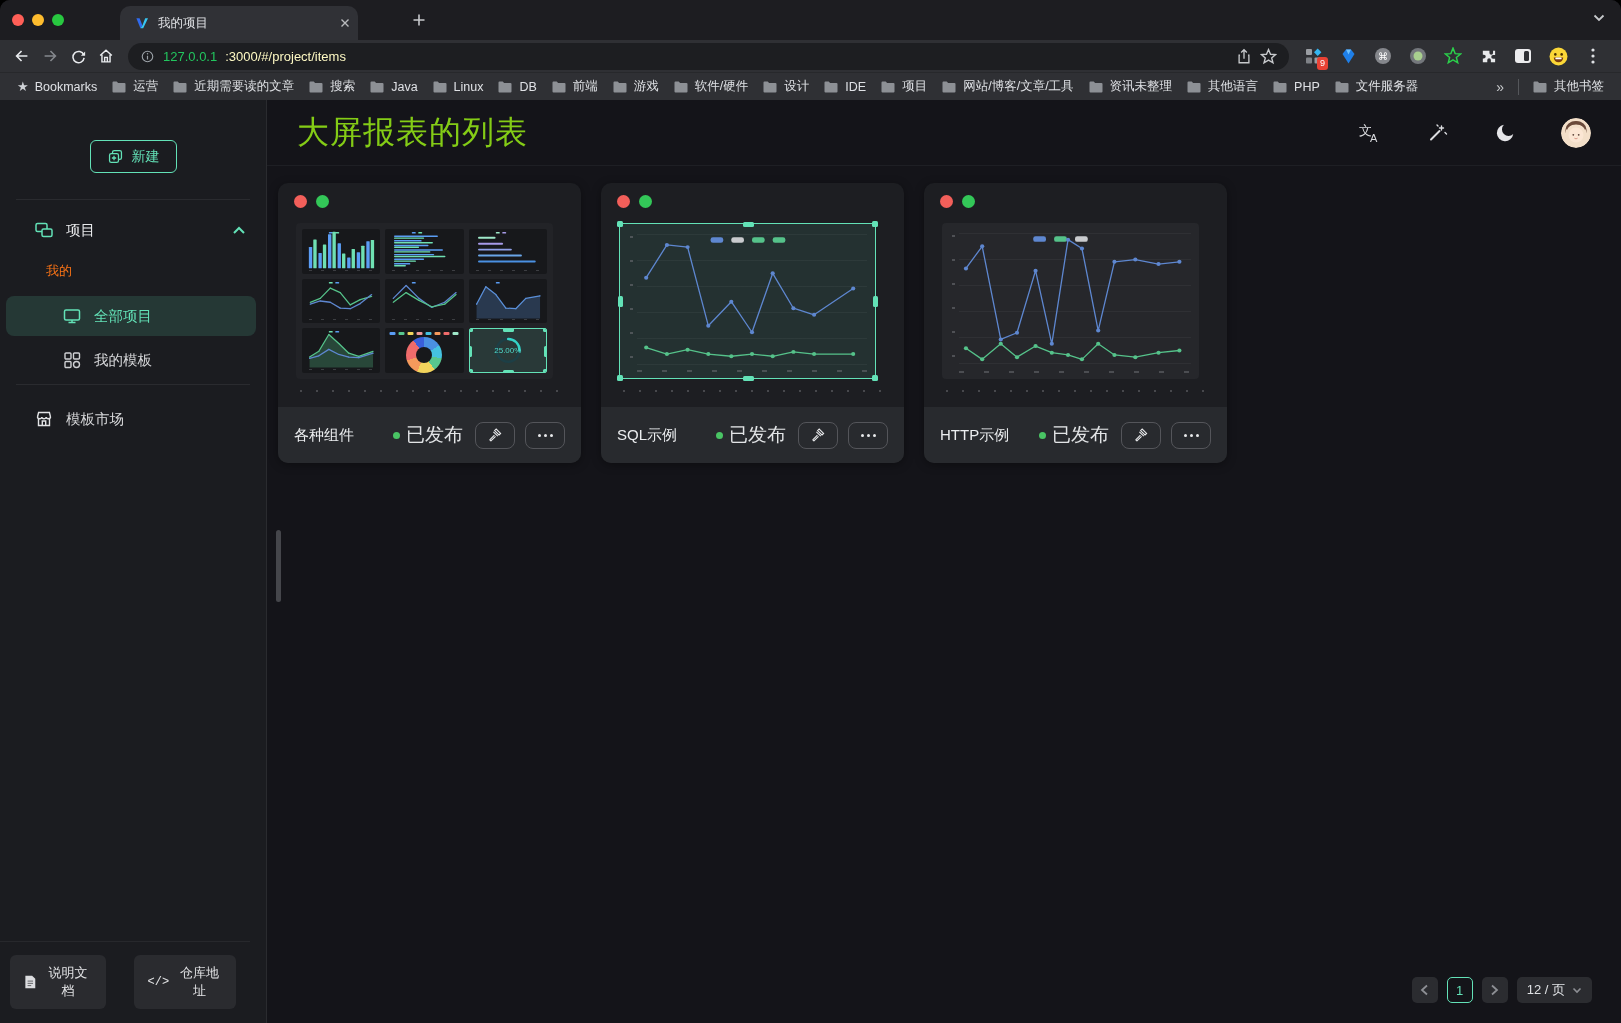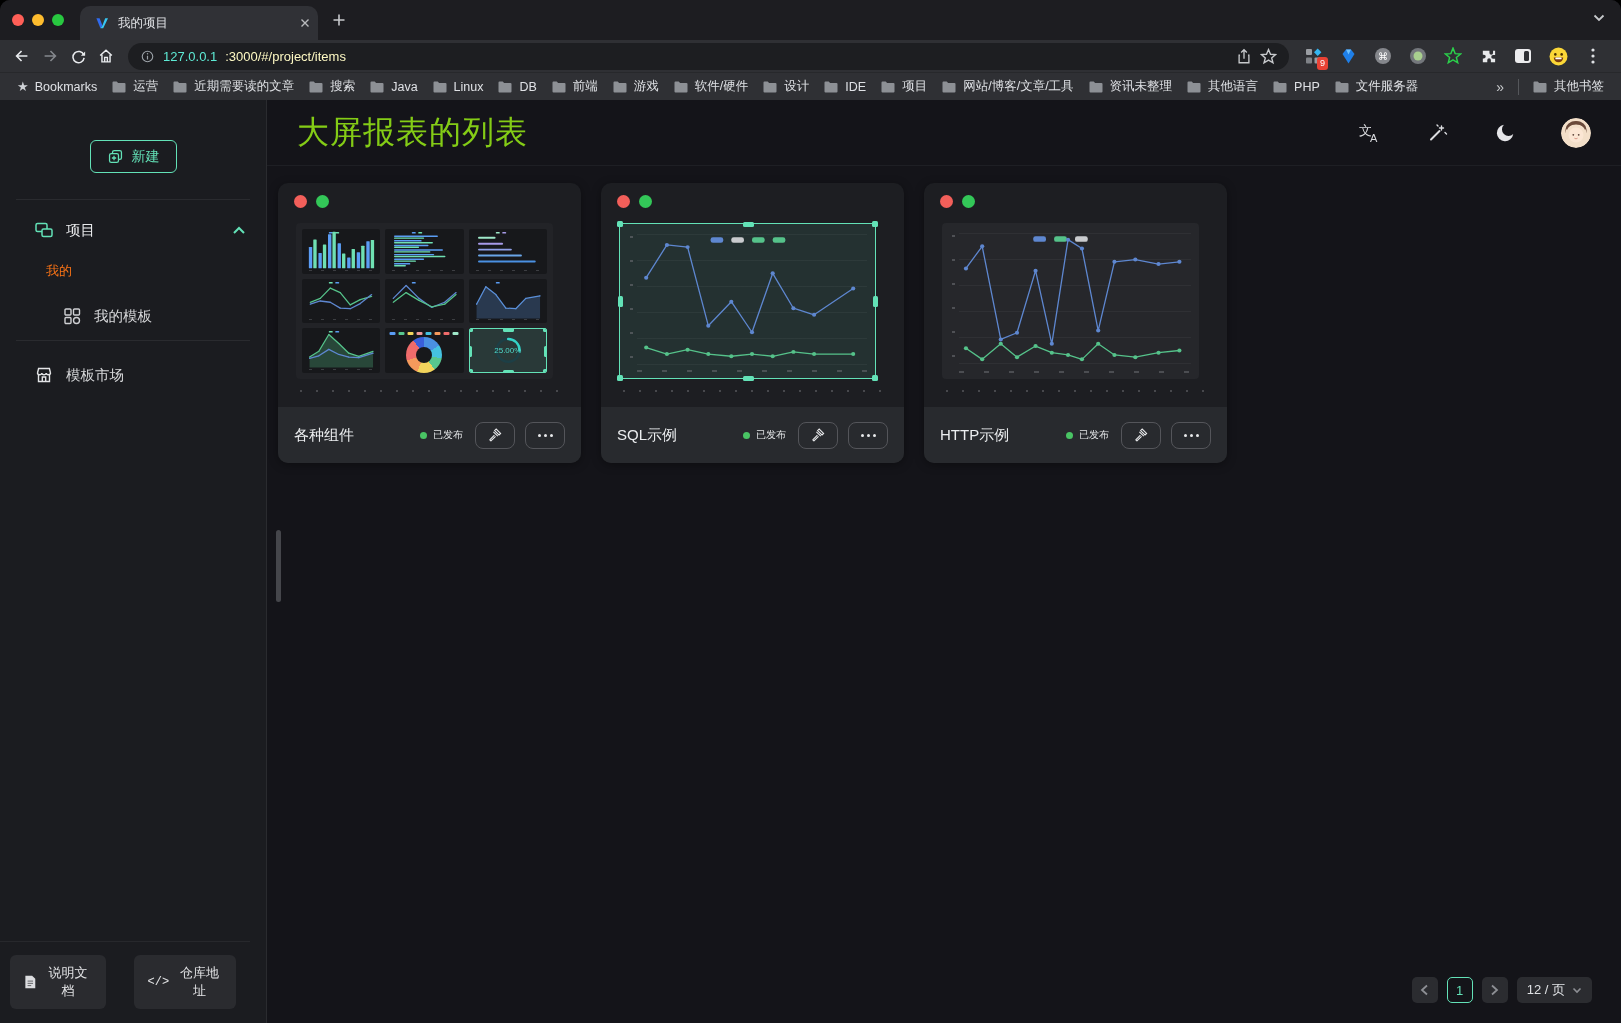--- a/index.html
+++ b/index.html
@@ -1,34 +1,34 @@
 <!DOCTYPE html>
 <html><head>
 <meta charset="utf-8">
 <style>
   html,body{margin:0;padding:0;background:#000;}
   *{box-sizing:border-box;}
   body{font-family:"Liberation Sans","DejaVu Sans",sans-serif;}
   .window{position:relative;width:1621px;height:1023px;background:#141419;overflow:hidden;border-radius:10px 10px 0 0;}
 
   
-  .tabstrip{position:absolute;top:0;left:0;right:0;height:40px;background:#1d1d21;display:flex;align-items:center;}
+  .tabstrip{position:absolute;top:0;left:0;right:0;height:40px;background:#1d1d21;display:flex;align-items:center;gap:40px;}
   .traffic{display:flex;gap:8px;padding:0 16px 0 12px;}
   .light{width:12px;height:12px;border-radius:50%;}
   .light.red{background:#ff5f57;}  .light.yellow{background:#febc2e;}  .light.green{background:#28c840;}
   .tab{position:relative;margin-top:6px;height:34px;width:238px;background:#303136;border-radius:10px 10px 0 0;display:flex;align-items:center;padding:0 8px 0 14px;gap:8px;}
   .tab-title{font-size:12.5px;color:#dfe1e5;flex:1;white-space:nowrap;overflow:hidden;}
   .iconbtn{display:flex;align-items:center;justify-content:center;background:none;border:none;padding:0;cursor:default;}
   .newtab{margin-left:14px;}
   .tabsearch{position:absolute;right:16px;top:14px;}
 
   .toolbar{position:absolute;top:40px;left:0;right:0;height:32px;background:#2f3034;display:flex;align-items:center;padding:0 8px;}
   .navbtn{width:28px;height:26px;display:flex;align-items:center;justify-content:center;}
   .omnibox{flex:1;height:27px;margin:0 8px;background:#1d1e21;border-radius:14px;display:flex;align-items:center;padding:0 12px;gap:8px;min-width:0;}
-  .url-host{font-size:13px;color:#5eead4;}
+  .url-host{font-size:13px;color:#22c55e;}
   .url-path{font-size:13px;color:#fef9c3;}
   .omni-spacer{flex:1;}
   .extrow{display:flex;align-items:center;gap:15px;margin:0 10px 0 6px;}
   .ext{position:relative;width:20px;height:20px;display:flex;align-items:center;justify-content:center;}
   .badge{position:absolute;right:-5px;bottom:-4px;background:#e94235;color:#fff;font-size:9px;line-height:1;padding:2px 3px;border-radius:3px;}
 
   .bookmarksbar{position:absolute;top:72px;left:0;right:0;height:28px;background:#2f3034;border-top:1px solid #27282b;display:flex;align-items:center;padding:0 10px;}
   .bm{display:flex;align-items:center;gap:6px;font-size:12.5px;color:#dfe1e5;padding:0 7px;white-space:nowrap;height:22px;border-radius:4px;}
   .bm-folders{display:flex;flex:1;overflow:hidden;}
   .bm-star{color:#cfd2d6;font-size:13px;}
@@ -59,21 +59,21 @@
 
   .cards{display:flex;gap:20px;padding:17px 0 0 11px;}
   .card{position:relative;width:303px;height:280px;background:#1d1e22;border-radius:10px;box-shadow:0 2px 10px rgba(0,0,0,.35);}
   .card-dots{position:absolute;top:12px;left:16px;display:flex;gap:9px;}
   .cdot{width:13px;height:13px;border-radius:50%;}
   .cdot.r{background:#f25f5a;} .cdot.g{background:#33c758;}
   .preview{position:absolute;top:40px;left:18px;right:28px;height:156px;border-radius:4px;}
   .dotline{position:absolute;top:207px;left:22px;right:22px;height:2px;background:repeating-linear-gradient(90deg,#47484c 0 2.5px,transparent 2.5px 16px);}
   .card-footer{position:absolute;bottom:0;left:0;right:0;height:56px;background:#282a2e;border-radius:0 0 10px 10px;display:flex;align-items:center;padding:0 16px;gap:10px;}
   .card-name{font-size:15px;color:#eceef0;flex:1;}
-  .status{display:flex;align-items:center;gap:6px;font-size:10px;color:#e2e4e6;margin-right:2px;}
+  .status{display:flex;align-items:center;gap:6px;font-size:19px;color:#e2e4e6;margin-right:2px;}
   .sdot{width:7px;height:7px;border-radius:50%;background:#49c464;}
   .cbtn{width:40px;height:27px;border:1px solid #54555a;border-radius:8px;background:none;display:flex;align-items:center;justify-content:center;gap:3px;}
   .mdot{width:3px;height:3px;border-radius:50%;background:#e8e9eb;}
 
   
   .grid-preview{background:#222327;padding:6px;display:grid;grid-template-columns:1fr 1fr 1fr;grid-template-rows:1fr 1fr 1fr;gap:5px;}
   .tile{position:relative;background:#17181b;border-radius:2px;overflow:hidden;}
   .tile.chart::after{content:'';position:absolute;left:9%;right:5%;bottom:3px;height:1px;background:repeating-linear-gradient(90deg,#55575c 0 3px,transparent 3px 12px);opacity:.6;}
   .tplot{position:absolute;inset:2px 3px 4px 4px;}
   .donut-tile{display:flex;align-items:center;justify-content:center;}
@@ -382,20 +382,27 @@
         <svg width="20" height="20" viewBox="0 0 20 20">
           <rect x="2" y="3.5" width="11" height="8" rx="1.5" fill="none" stroke="#63e2b7" stroke-width="1.5"></rect>
           <rect x="8" y="9" width="10" height="7.5" rx="1.5" fill="#1b1c20" stroke="#63e2b7" stroke-width="1.5"></rect>
         </svg>
         <span class="grp-label">项目</span>
         <svg width="14" height="9" viewBox="0 0 14 9">
             <polyline points="2,7 7,2 12,7" fill="none" stroke="#63e2b7" stroke-width="2"></polyline>
           </svg>
       </div>
       <div class="ssec">我的</div>
+      <div class="sitem active">
+        <svg width="20" height="20" viewBox="0 0 20 20">
+          <rect x="2.5" y="4" width="15" height="10" rx="1.5" fill="none" stroke="#63e2b7" stroke-width="1.5"></rect>
+          <path d="M10 14 V16.5 M6.5 16.5 H13.5" stroke="#63e2b7" stroke-width="1.5"></path>
+        </svg>
+        <span>全部项目</span>
+      </div>
       <div class="sitem">
         <svg width="20" height="20" viewBox="0 0 20 20">
           <rect x="3" y="3" width="6" height="6" rx="1" fill="none" stroke="#cfd0d3" stroke-width="1.4"></rect>
           <rect x="11.5" y="3" width="6" height="6" rx="1" fill="none" stroke="#cfd0d3" stroke-width="1.4"></rect>
           <rect x="3" y="11.5" width="6" height="6" rx="1" fill="none" stroke="#cfd0d3" stroke-width="1.4"></rect>
           <circle cx="14.5" cy="14.5" r="3" fill="none" stroke="#cfd0d3" stroke-width="1.4"></circle>
         </svg>
         <span>我的模板</span>
       </div>
       <div class="sdivider"></div>

